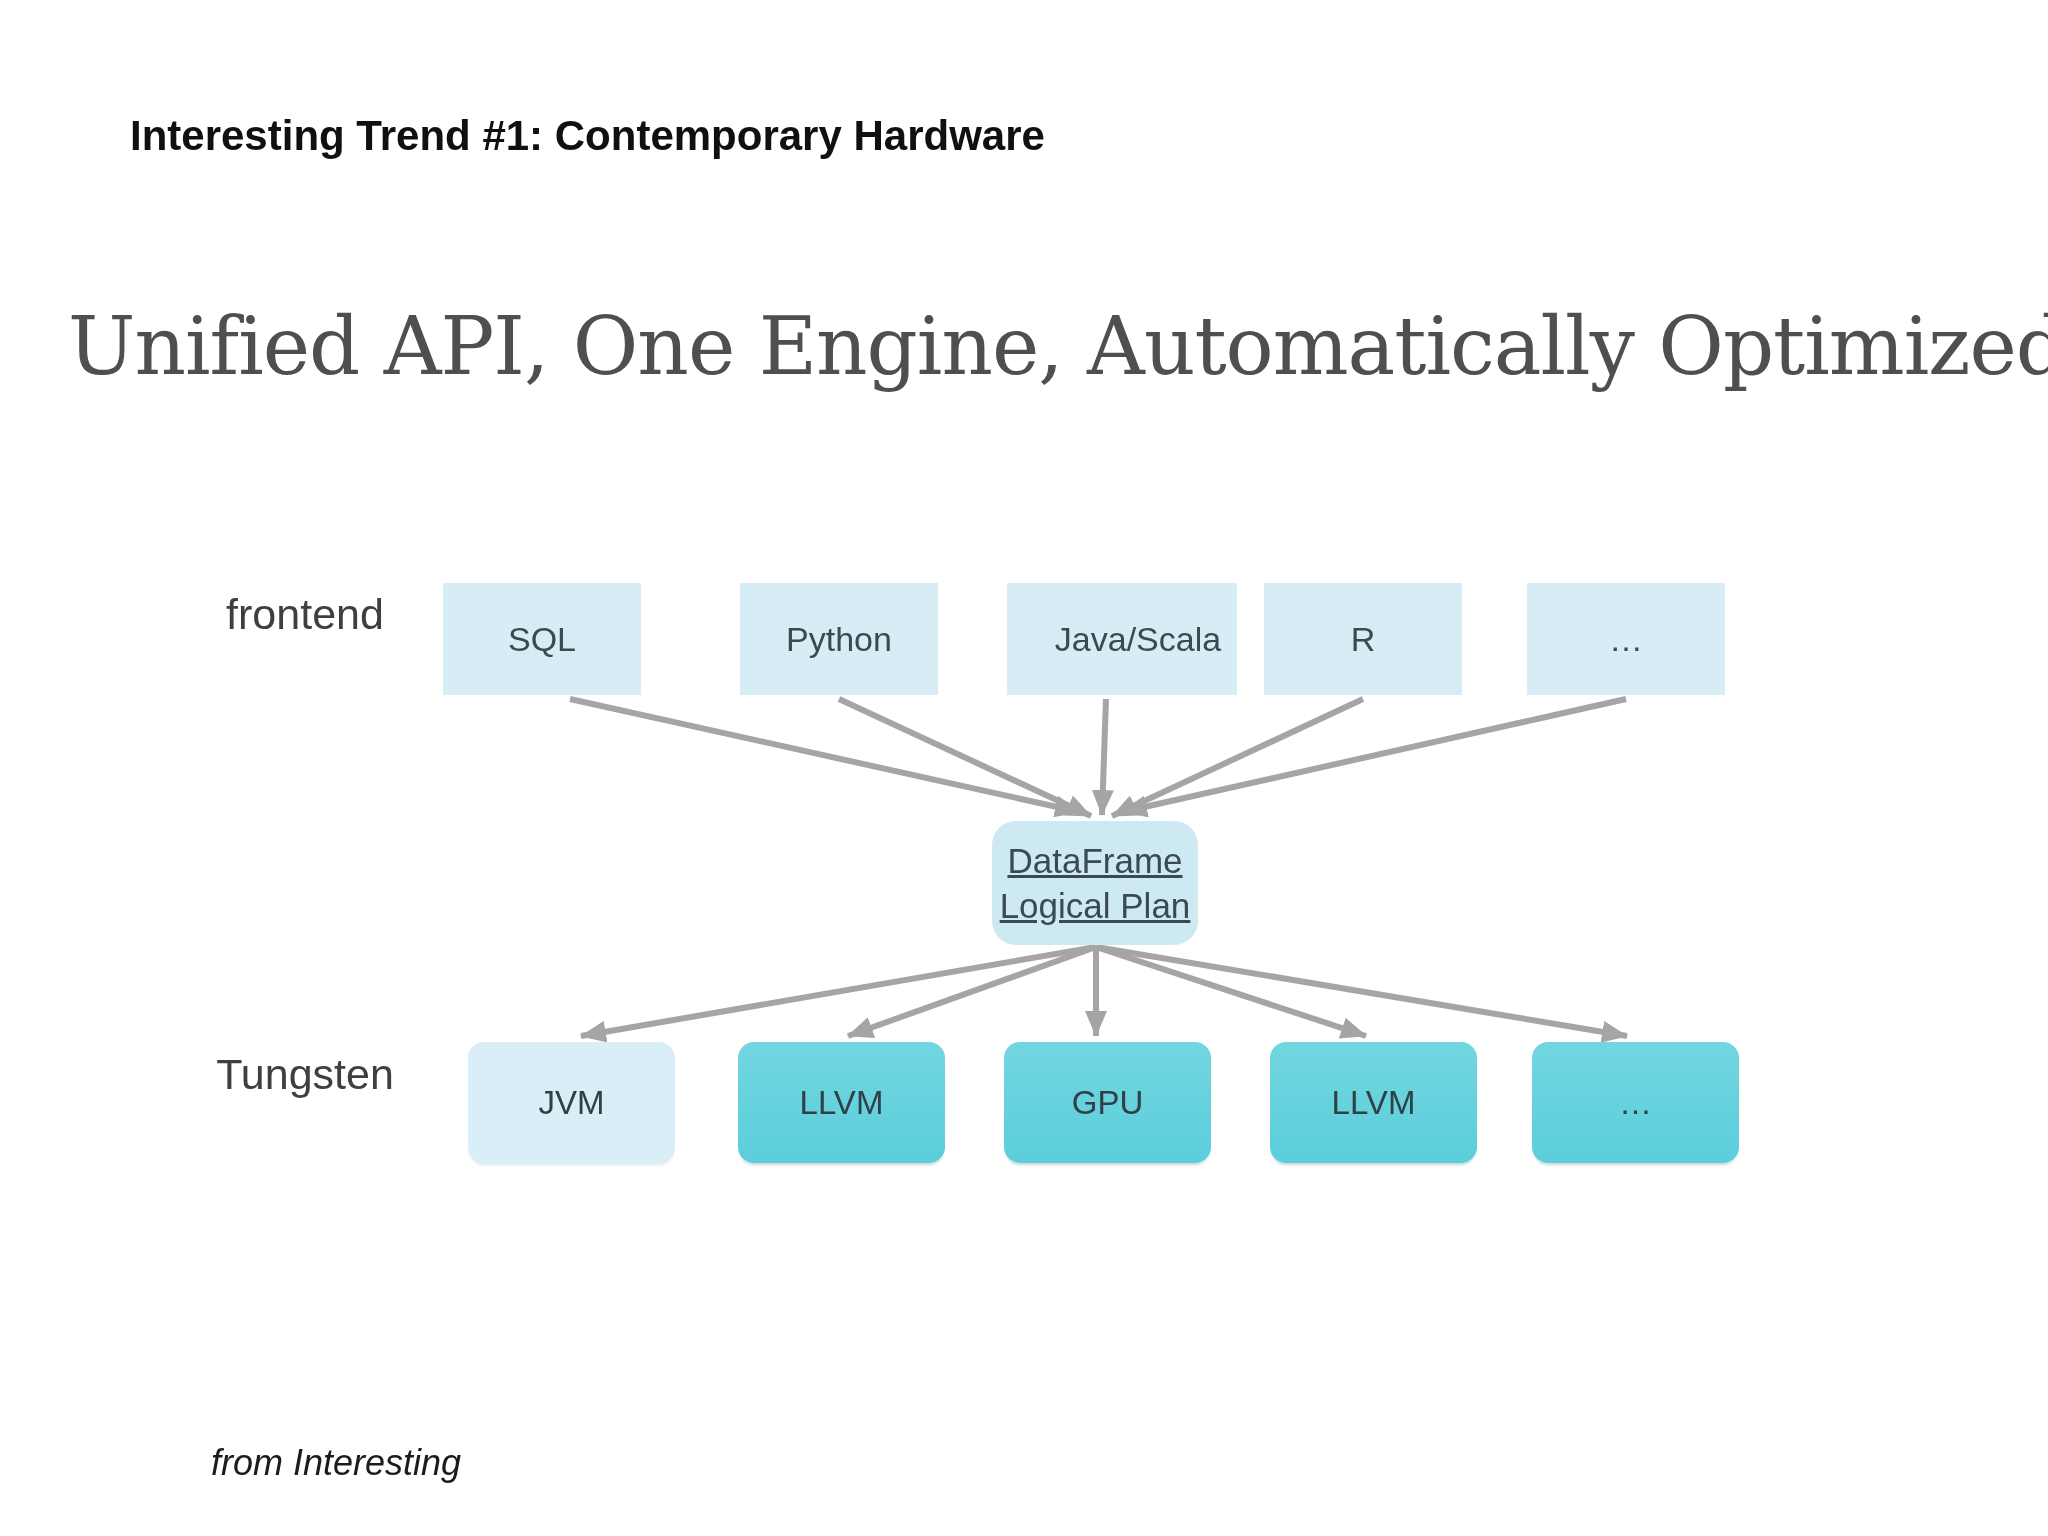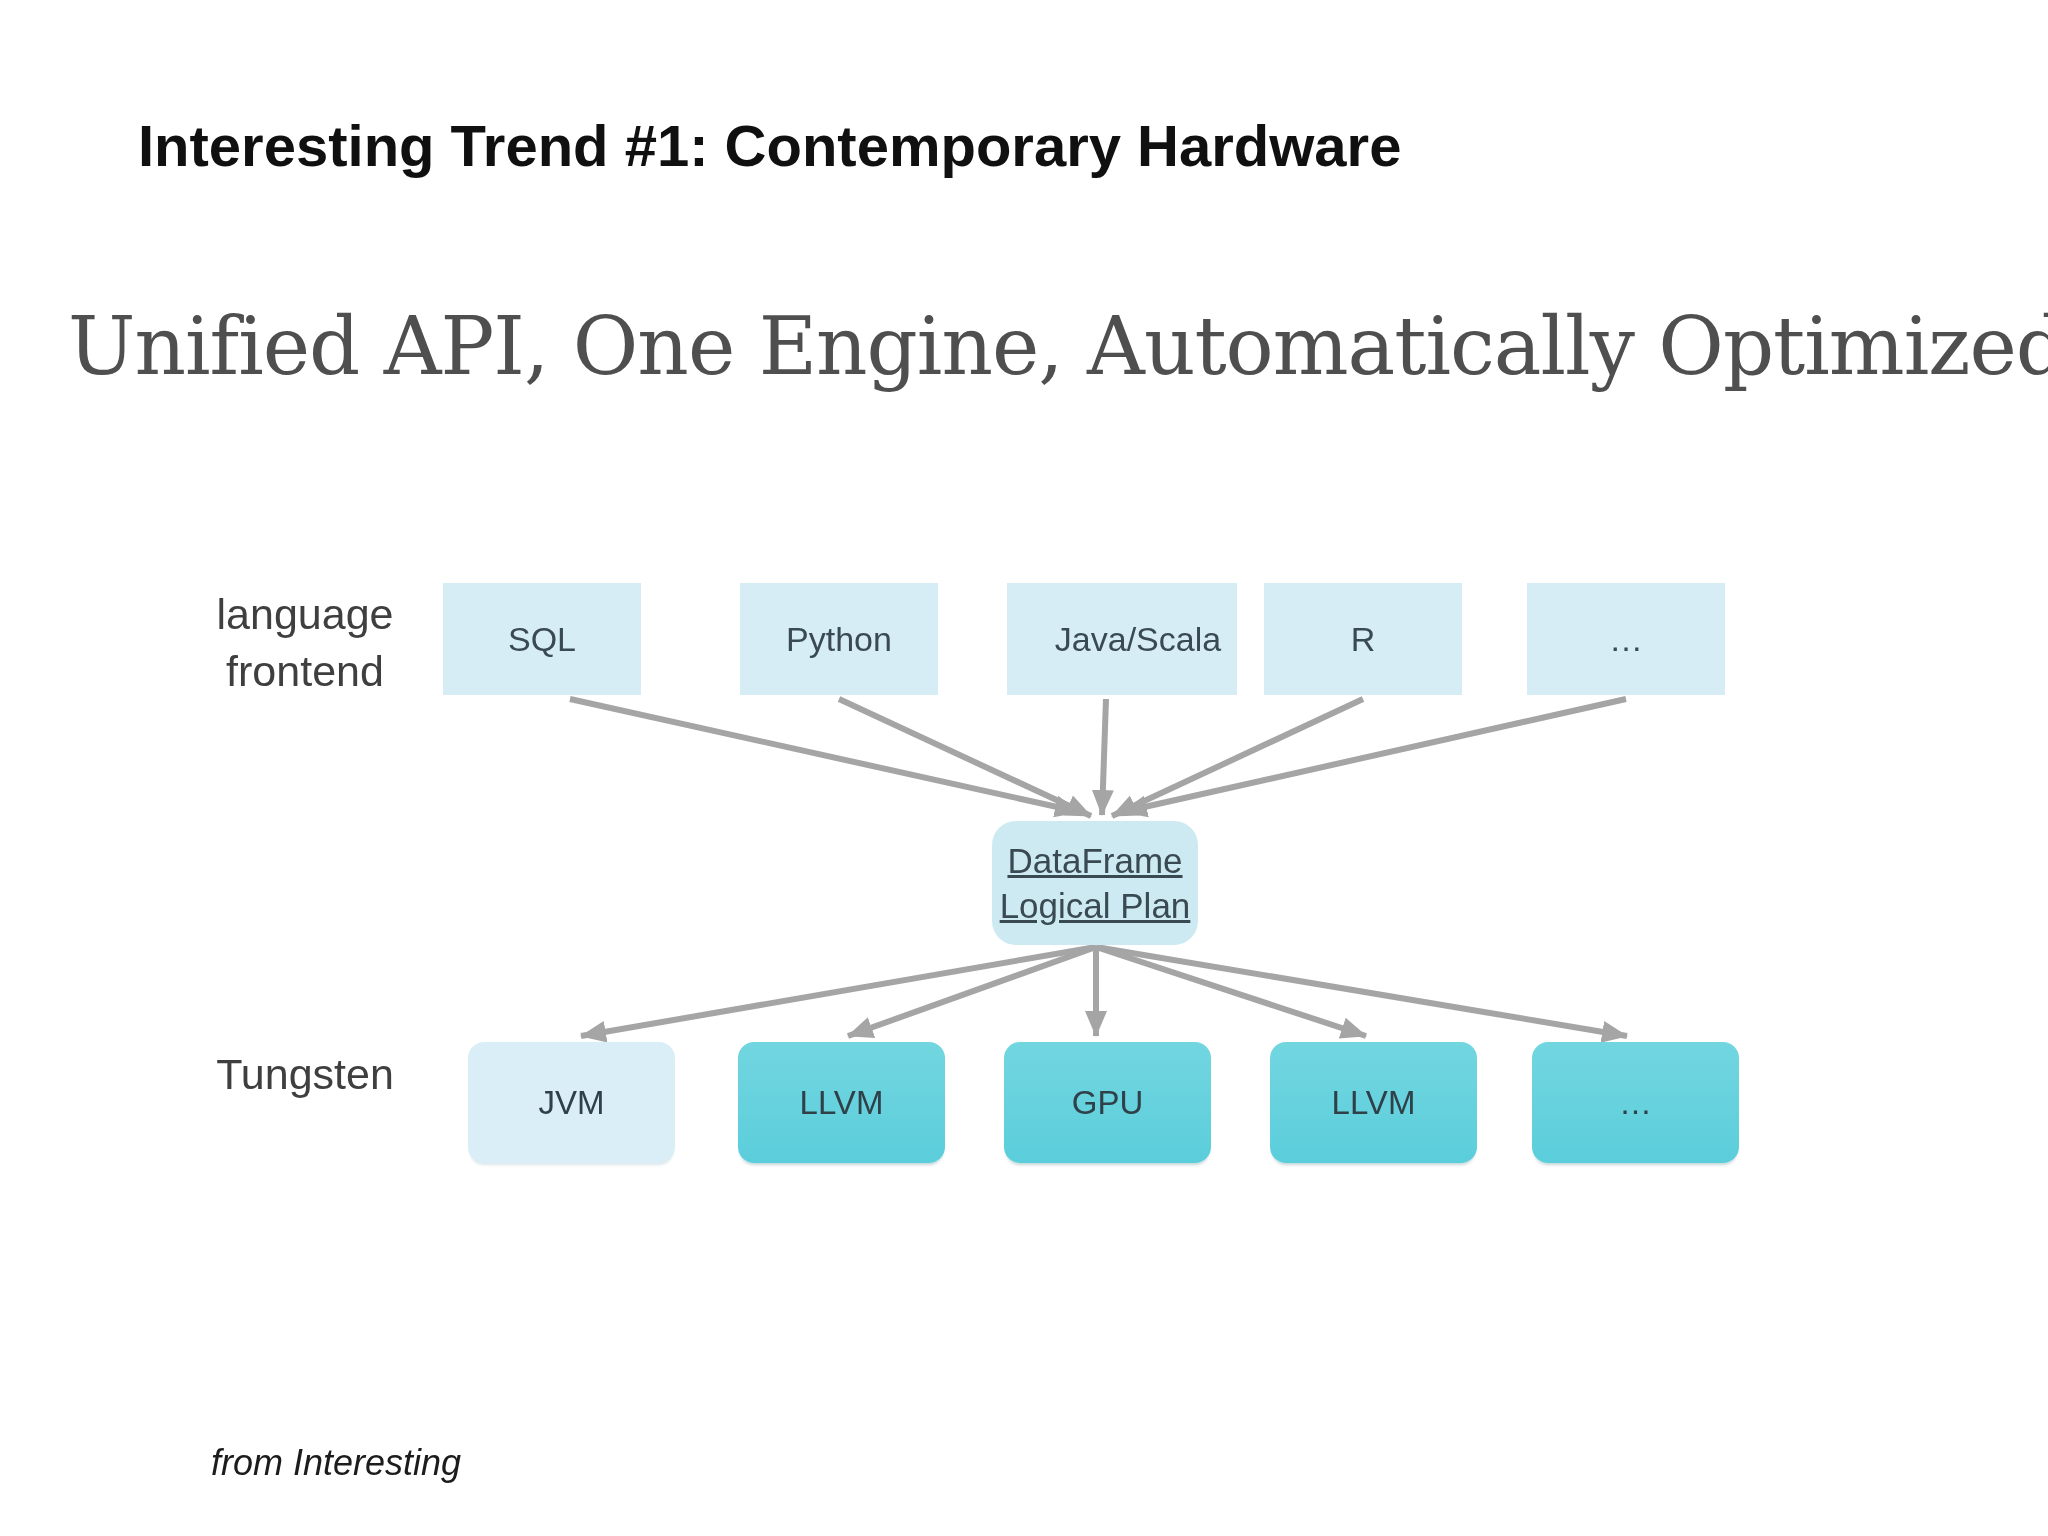--- a/index.html
+++ b/index.html
@@ -7,23 +7,23 @@
     position: relative;
     width: 2048px;
     height: 1536px;
     background: #ffffff;
     overflow: hidden;
     font-family: "Liberation Sans", sans-serif;
   }
 
   .slide-title {
     position: absolute;
-    left: 138px;
+    left: 130px;
     top: 112px;
-    font-size: 58px;
+    font-size: 42px;
     font-weight: 700;
     color: #101010;
     letter-spacing: 0px;
     white-space: nowrap;
   }
 
   .slide-subtitle {
     position: absolute;
     left: 1067px;
     top: 300px;
@@ -128,21 +128,20 @@
 </head>
 <body>
 
 <div id="slide">
 
   <div class="slide-title">Interesting Trend #1: Contemporary Hardware</div>
 
   <div class="slide-subtitle">Unified API, One Engine, Automatically Optimized</div>
 
   <div id="frontend-label" class="row-label">
-    <div>language</div>
     <div>frontend</div>
   </div>
 
   <div id="backend-label" class="row-label">
     <div>Tungsten</div>
   </div>
 
   <svg id="arrow-layer" viewBox="0 0 2048 1536" xmlns="http://www.w3.org/2000/svg">
     <defs>
       <marker id="arrowhead" markerUnits="userSpaceOnUse" markerWidth="30" markerHeight="28" refX="25" refY="13" orient="auto">

